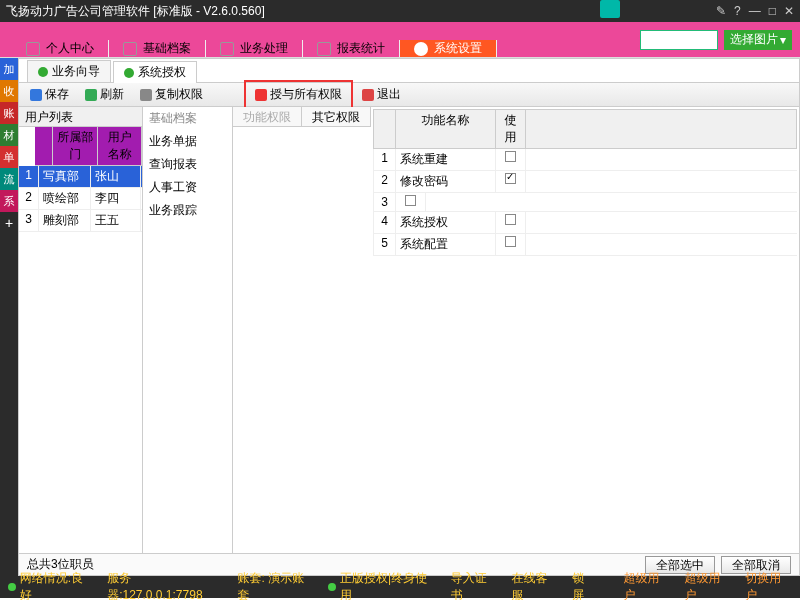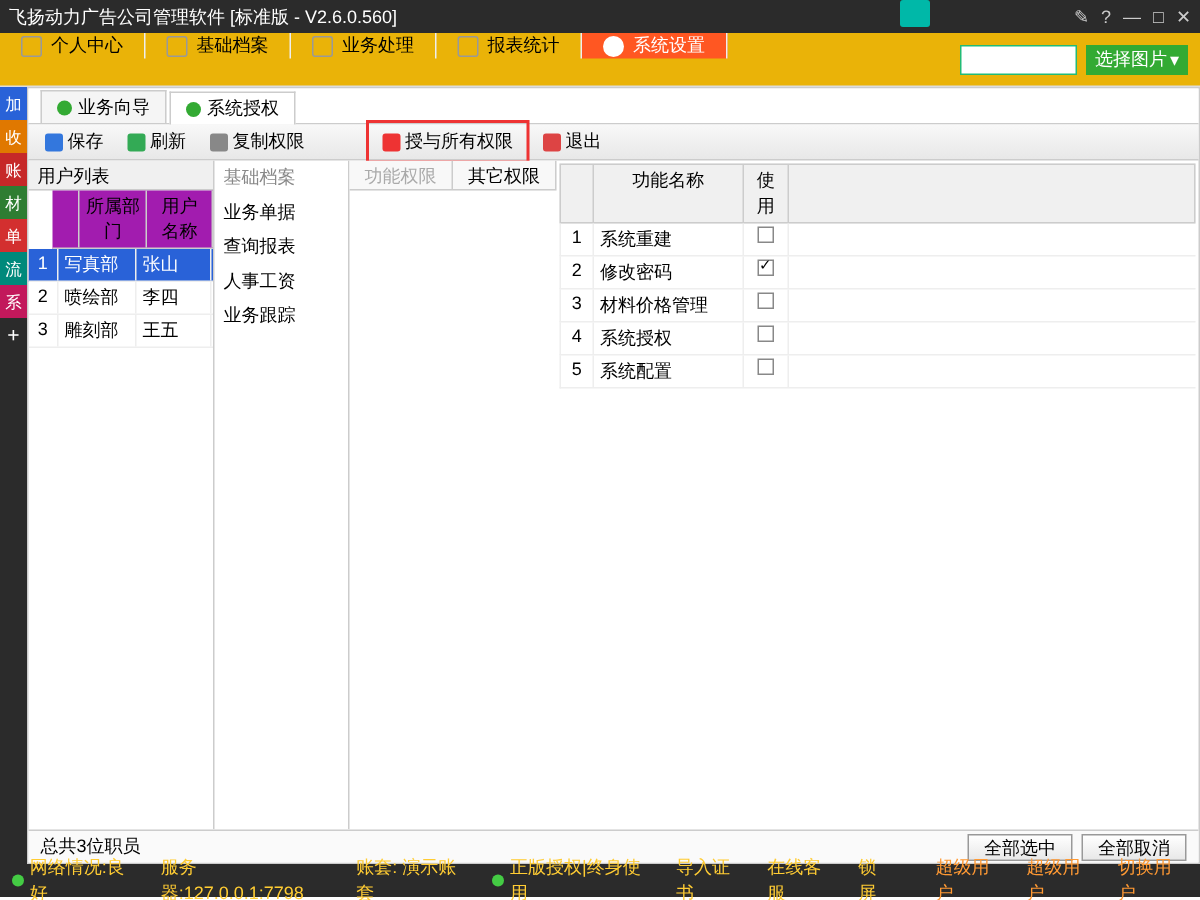--- a/index.html
+++ b/index.html
@@ -4,21 +4,21 @@
 <style>
 * { margin: 0; padding: 0; box-sizing: border-box; font-family: "Microsoft YaHei", sans-serif; font-size: 12px; }
 body { width: 800px; height: 600px; background: #fff; overflow: hidden; position: relative; }
 
 .titlebar { height: 22px; background: #2b2b2b; color: #fff; display: flex; align-items: center; padding: 0 6px; }
 .titlebar .title { flex: 1; }
 .titlebar .win-icons { display: flex; gap: 8px; }
 .titlebar .win-icons span { cursor: pointer; color: #ccc; }
 .phone-icon { position: absolute; right: 180px; top: 0; width: 20px; height: 18px; background: #00b8a8; border-radius: 2px; }
 
-.navbar { height: 36px; background: #eab308; border-bottom: 1px solid #ddd; display: flex; align-items: flex-start; }
+.navbar { height: 36px; background: #ec4899; border-bottom: 1px solid #ddd; display: flex; align-items: flex-end; padding-left: 12px; }
 .nav-item { display: flex; align-items: center; gap: 6px; padding: 0 14px; border-right: 1px solid #eee; cursor: pointer; }
 .nav-item.active { background: #ff5722; color: #fff; }
 .nav-icon { width: 14px; height: 14px; border: 1px solid #999; border-radius: 2px; }
 .nav-gear { width: 14px; height: 14px; background: #fff; border-radius: 50%; position: relative; }
 .nav-spacer { flex: 1; }
 .search-box { align-self: center; width: 78px; height: 20px; border: 1px solid #2b7; background: #fff; margin-right: 6px; }
 .pic-btn { align-self: center; height: 20px; padding: 0 6px; background: #3a3; color: #fff; border: none; margin-right: 8px; display: flex; align-items: center; gap: 2px; }
 
 .main { display: flex; height: 518px; }
 .sidebar { width: 18px; background: #2b2b2b; display: flex; flex-direction: column; }
@@ -224,21 +224,20 @@
               <div class="fc-name">系统重建</div>
               <div class="fc-chk"><span class="chk"></span></div>
             </div>
           <div class="ft-row">
               <div class="fc-n">2</div>
               <div class="fc-name">修改密码</div>
               <div class="fc-chk"><span class="chk on"></span></div>
             </div>
           <div class="ft-row">
               <div class="fc-n">3</div>
-              <div class="fc-name">材料价格管理</div>
               <div class="fc-chk"><span class="chk"></span></div>
             </div>
           <div class="ft-row">
               <div class="fc-n">4</div>
               <div class="fc-name">系统授权</div>
               <div class="fc-chk"><span class="chk"></span></div>
             </div>
           <div class="ft-row">
               <div class="fc-n">5</div>
               <div class="fc-name">系统配置</div>

